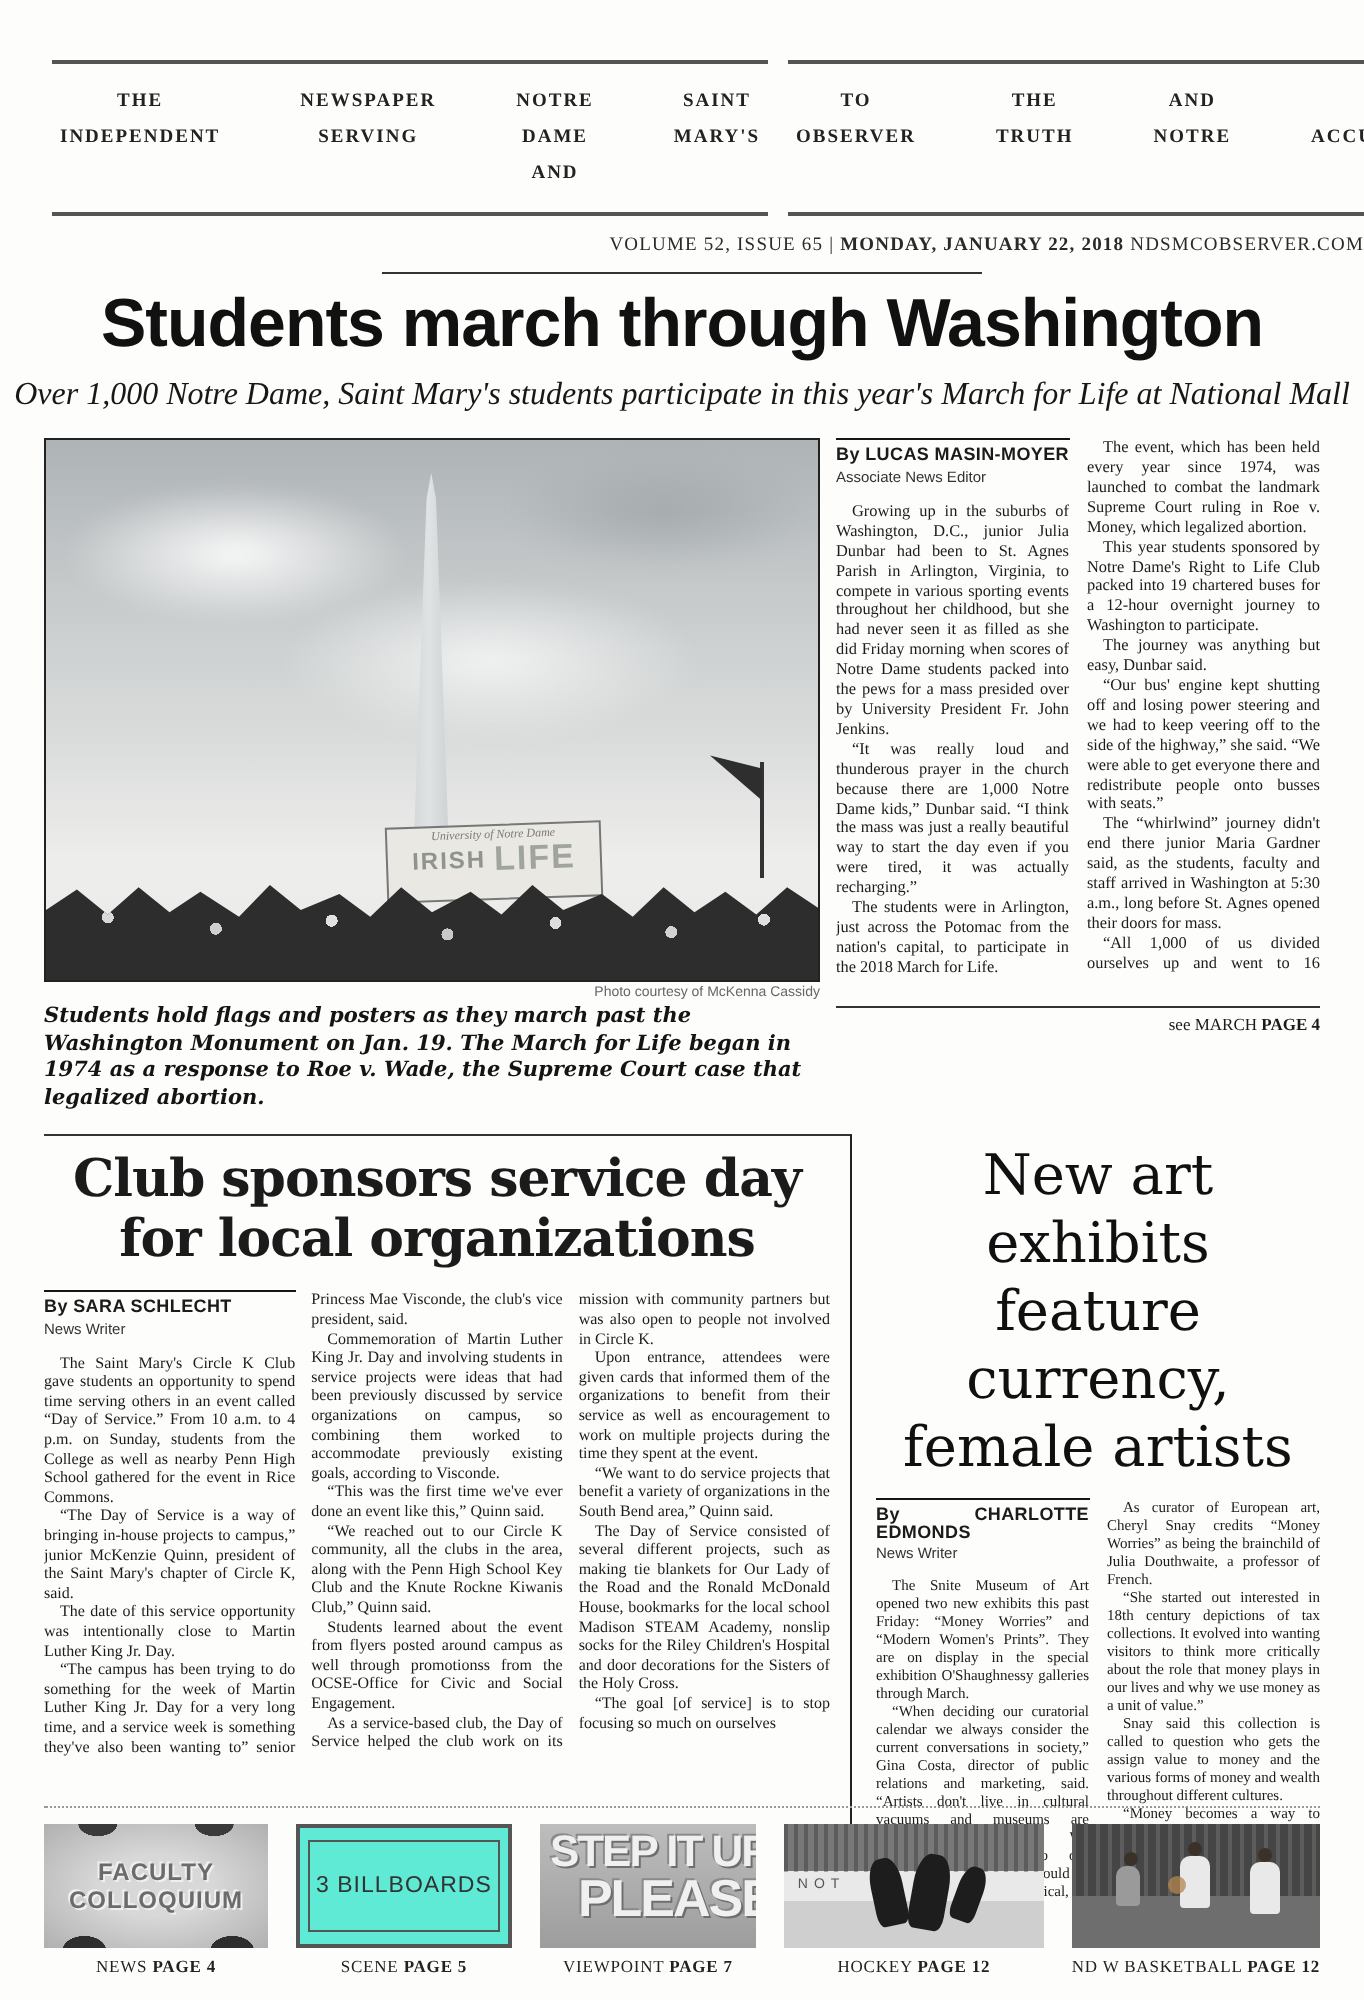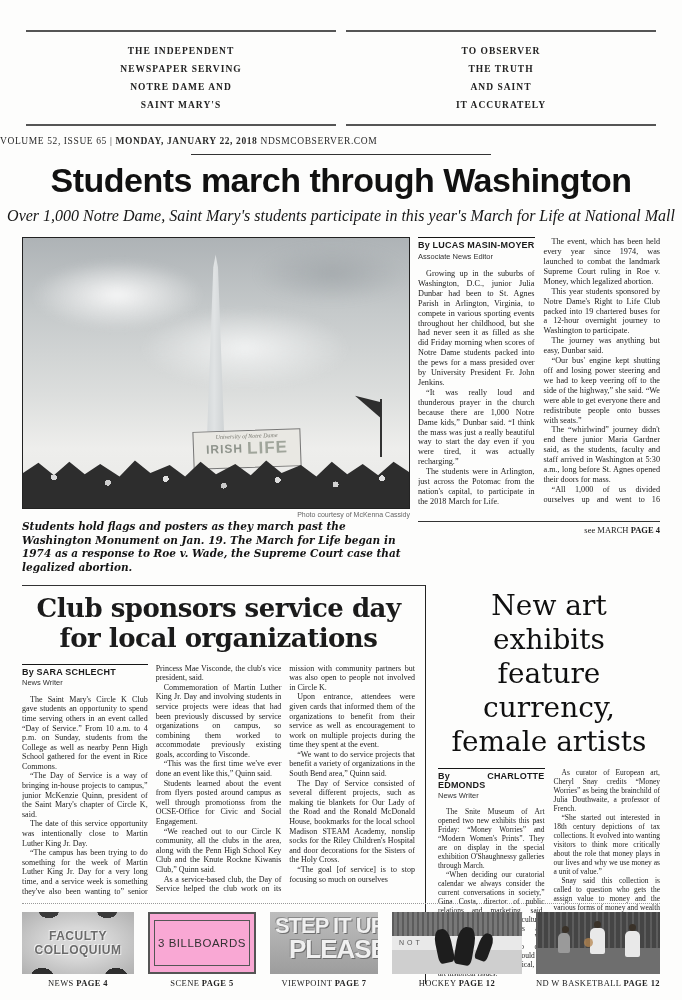--- a/index.html
+++ b/index.html
@@ -1,34 +1,34 @@
 <!DOCTYPE html>
 <html><head>
 <meta charset="utf-8">
 <style>
   * { margin:0; padding:0; box-sizing:border-box; }
   body { background:#ffffff; font-family:"Liberation Serif", serif; color:#1b1b1b; }
   #page { width:682px; height:1000px; margin:0 auto; background:#fdfdfc; overflow:hidden; position:relative; }
 
   
   .masthead { display:flex; align-items:stretch; padding:30px 26px 0 26px; gap:10px; }
-  .mast-side { flex:1; border-top:2px solid #555; border-bottom:2px solid #555; display:flex; flex-direction:column;
-               justify-content:center; text-align:center; padding:10px 4px; }
+  .mast-side { flex:1; border-top:2px solid #555; border-bottom:2px solid #555; display:flex; 
+               justify-content:center; text-align:center; padding:10px 4px;gap:40px; }
   .mast-side span { font-size:9.5px; font-weight:bold; letter-spacing:1px; line-height:1.9; color:#222; }
   .mast-logo { width:346px; display:flex; align-items:center; justify-content:center; height:88px; }
   .logo-the { font-family:"Liberation Sans", sans-serif; font-weight:bold; font-size:52px; letter-spacing:-2px;
               transform:scaleY(1.25); color:#151515; margin-right:8px; }
   .logo-box { position:relative; background:#151515; color:#fff; padding:14px 30px 14px 16px;
               font-family:"Liberation Sans", sans-serif; font-weight:bold; font-size:44px; letter-spacing:-1px; }
   .logo-box .obs { position:relative; z-index:2; transform:scaleY(1.2); display:inline-block; }
   .logo-fold { position:absolute; top:2px; right:-6px; width:0; height:0; z-index:3;
                border-left:16px solid transparent; border-right:14px solid transparent; border-top:46px solid #8f8f8f;
                transform:rotate(-18deg); }
 
-  .issue-line { text-align:left; font-size:9.5px; letter-spacing:.6px; margin-top:10px; color:#2a2a2a; }
+  .issue-line { text-align:right; font-size:9.5px; letter-spacing:.6px; margin-top:10px; color:#2a2a2a; }
   .issue-line .b { font-weight:bold; }
   .headline-rule { width:300px; border-top:1.5px solid #333; margin:8px auto 6px auto; }
 
   
   .lead-headline { text-align:center; font-family:Liberation Sans, sans-serif; font-weight:bold; font-size:34px;
                    letter-spacing:-.5px; color:#111; }
   .lead-subhead { text-align:center; font-style:italic; font-size:16px; margin-top:7px; color:#171717; }
 
   .top-flex { display:flex; padding:0 22px; gap:8px; margin-top:12px; }
   .photo-wrap { width:388px; }
@@ -99,21 +99,21 @@
   .t-faculty { width:112px; background:radial-gradient(ellipse at center,#d8d8d8 35%,#b5b5b5 100%);
                display:flex; align-items:center; justify-content:center;
                background-image:radial-gradient(ellipse 16px 10px at 24% 0%, #3a3a3a 60%, transparent 61%),
                  radial-gradient(ellipse 16px 10px at 76% 0%, #3a3a3a 60%, transparent 61%),
                  radial-gradient(ellipse 18px 12px at 18% 102%, #2e2e2e 60%, transparent 61%),
                  radial-gradient(ellipse 18px 12px at 84% 102%, #2e2e2e 60%, transparent 61%),
                  radial-gradient(ellipse at center,#d8d8d8 35%,#b0b0b0 100%); }
   .t-faculty .sign { font-family:"Liberation Sans", sans-serif; font-weight:bold; font-size:12px; line-height:1.2;
                      text-align:center; color:#6b6b6b; letter-spacing:.5px;
                      text-shadow:1px 1px 0 #efefef, -1px -1px 0 #efefef; }
-  .t-billboards { width:108px; background:#f9a8d4; border:2px solid #555; display:flex; align-items:center; justify-content:center; }
+  .t-billboards { width:108px; background:#5eead4; border:2px solid #555; display:flex; align-items:center; justify-content:center; }
   .t-billboards .inner { border:1px solid #555; width:92%; height:78%; display:flex; align-items:center; justify-content:center;
                          font-family:"Liberation Sans", sans-serif; font-size:11.5px; letter-spacing:.5px; color:#333; }
   .t-step { width:108px; background:linear-gradient(180deg,#bdbdbd,#9d9d9d); padding:4px 0 0 5px; }
   .t-step .stencil { font-family:"Liberation Sans", sans-serif; font-weight:bold; color:#f0f0f0; white-space:nowrap;
                      text-shadow:1px 1px 0 #6e6e6e, -1px -1px 0 #8a8a8a; line-height:.95; letter-spacing:-1px; }
   .t-step .l1 { font-size:22px; } .t-step .l2 { font-size:26px; margin-left:14px; }
   .t-hockey { width:130px; background:linear-gradient(180deg,#787878 0 38%, #e9e9e9 38% 62%, #cfcfcf 62% 100%); }
   .t-hockey .speck { position:absolute; top:0; left:0; right:0; height:38%;
                      background:repeating-linear-gradient(90deg, rgba(40,40,40,.35) 0 2px, transparent 2px 5px); }
   .t-hockey .rink-text { position:absolute; left:7px; top:43%; font-family:"Liberation Sans", sans-serif;
@@ -139,21 +139,21 @@
   <header class="masthead">
     <div class="mast-side">
       <span>THE INDEPENDENT</span>
       <span>NEWSPAPER SERVING</span>
       <span>NOTRE DAME AND</span>
       <span>SAINT MARY'S</span>
     </div>
     <div class="mast-side">
       <span>TO OBSERVER</span>
       <span>THE TRUTH</span>
-      <span>AND SAINT</span>
+      <span>AND NOTRE</span>
       <span>IT ACCURATELY</span>
     </div>
   </header>
 
   <div class="issue-line">
     <span>VOLUME 52, ISSUE 65 |</span>
     <span class="b">MONDAY, JANUARY 22, 2018</span>
     <span>NDSMCOBSERVER.COM</span>
   </div>
   <div class="headline-rule"></div>
@@ -213,22 +213,22 @@
         <div class="byline-block">
           <div class="byline-name">By SARA SCHLECHT</div>
           <div class="byline-title">News Writer</div>
         </div>
         <p class="art">The Saint Mary's Circle K Club gave students an opportunity to spend time serving others in an event called “Day of Service.” From 10 a.m. to 4 p.m. on Sunday, students from the College as well as nearby Penn High School gathered for the event in Rice Commons.</p>
         <p class="art">“The Day of Service is a way of bringing in-house projects to campus,” junior McKenzie Quinn, president of the Saint Mary's chapter of Circle K, said.</p>
         <p class="art">The date of this service opportunity was intentionally close to Martin Luther King Jr. Day.</p>
         <p class="art">“The campus has been trying to do something for the week of Martin Luther King Jr. Day for a very long time, and a service week is something they've also been wanting to” senior Princess Mae Visconde, the club's vice president, said.</p>
         <p class="art">Commemoration of Martin Luther King Jr. Day and involving students in service projects were ideas that had been previously discussed by service organizations on campus, so combining them worked to accommodate previously existing goals, according to Visconde.</p>
         <p class="art">“This was the first time we've ever done an event like this,” Quinn said.</p>
+        <p class="art">“We reached out to our Circle K community, all the clubs in the area, along with the Penn High School Key Club and the Knute Rockne Kiwanis Club,” Quinn said.</p>
         <p class="art">Students learned about the event from flyers posted around campus as well through promotionss from the OCSE-Office for Civic and Social Engagement.</p>
-        <p class="art">“We reached out to our Circle K community, all the clubs in the area, along with the Penn High School Key Club and the Knute Rockne Kiwanis Club,” Quinn said.</p>
         <p class="art">As a service-based club, the Day of Service helped the club work on its mission with community partners but was also open to people not involved in Circle K.</p>
         <p class="art">Upon entrance, attendees were given cards that informed them of the organizations to benefit from their service as well as encouragement to work on multiple projects during the time they spent at the event.</p>
         <p class="art">“We want to do service projects that benefit a variety of organizations in the South Bend area,” Quinn said.</p>
         <p class="art">The Day of Service consisted of several different projects, such as making tie blankets for Our Lady of the Road and the Ronald McDonald House, bookmarks for the local school Madison STEAM Academy, nonslip socks for the Riley Children's Hospital and door decorations for the Sisters of the Holy Cross.</p>
         <p class="art">“The goal [of service] is to stop focusing so much on ourselves</p>
 
       </div>
     </section>
 
     <section class="story3">

